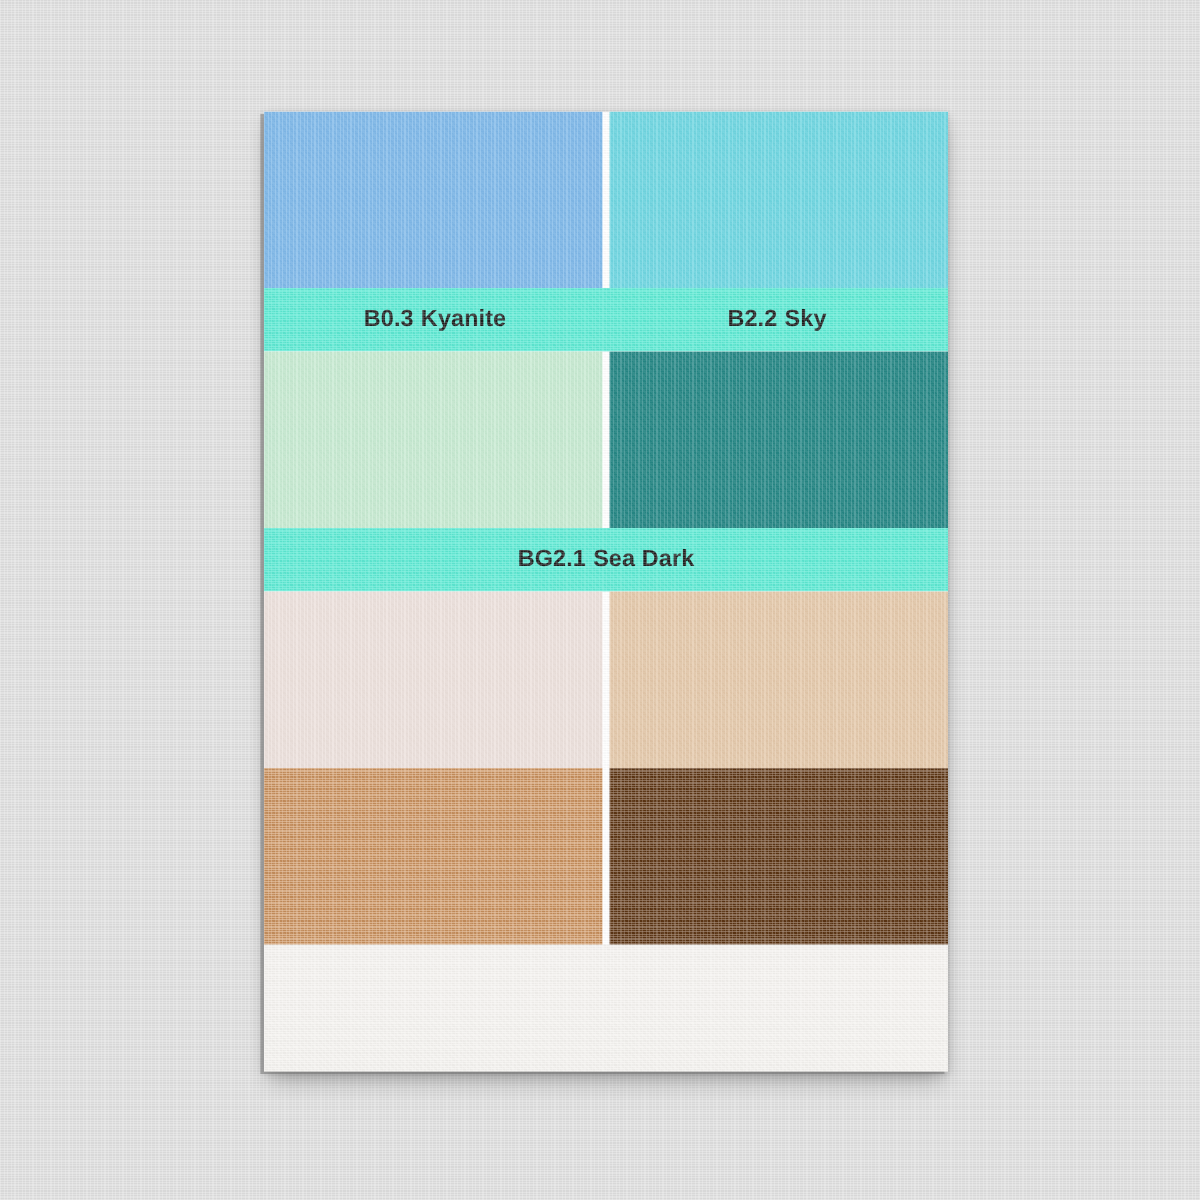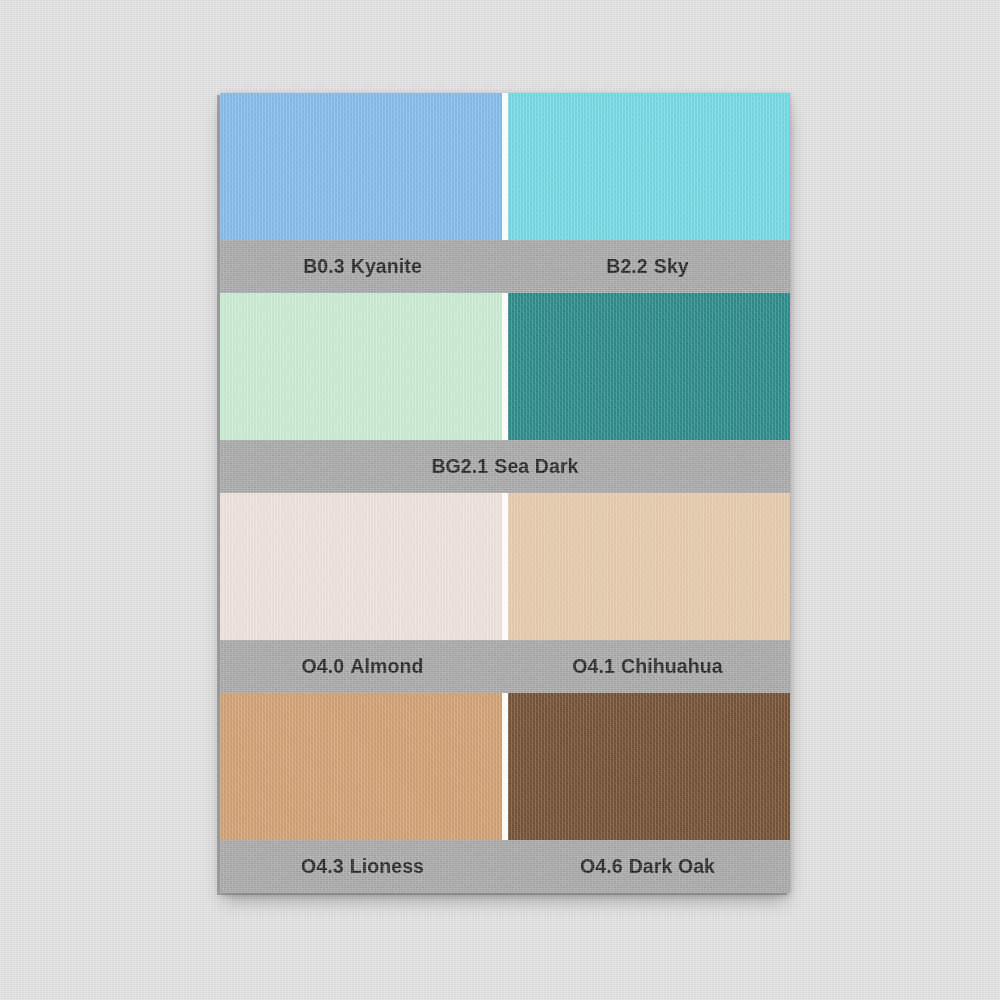--- a/index.html
+++ b/index.html
@@ -79,21 +79,21 @@
     opacity: 0.22;
     background-image:
       repeating-linear-gradient(0deg,  rgba(255,255,255,0.55) 0 1px, rgba(0,0,0,0.10) 1px 2px),
       repeating-linear-gradient(90deg, rgba(255,255,255,0.40) 0 1px, rgba(0,0,0,0.08) 1px 3px);
   }
 
   .label-row {
     display: flex;
     width: 100%;
     height: 53px;
-    background: #a3a3a3;
+    background: #5eead4;
     align-items: flex-start;
   }
   .label-cell {
     flex: 1 1 0;
     height: 100%;
     display: flex;
     align-items: center;
     justify-content: center;
     color: #1c1c1c;
     font-size: 19.5px;
@@ -150,44 +150,24 @@
   </div>
 
   <div class="swatch-row">
     <div class="swatch-cell">
       <div class="swatch-fill" style="background: rgb(239, 225, 220);"></div>
     </div>
     <div class="swatch-cell">
       <div class="swatch-fill" style="background: rgb(230, 198, 163);"></div>
     </div>
   </div>
-  <div class="label-row">
-    <div class="label-cell">
-      <span class="label-code">O4.0</span>
-      <span class="label-name">Almond</span>
-    </div>
-    <div class="label-cell">
-      <span class="label-code">O4.1</span>
-      <span class="label-name">Chihuahua</span>
-    </div>
-  </div>
 
   <div class="swatch-row">
     <div class="swatch-cell">
       <div class="swatch-fill" style="background: rgb(206, 148, 96);"></div>
     </div>
     <div class="swatch-cell">
       <div class="swatch-fill" style="background: rgb(96, 54, 20);"></div>
     </div>
   </div>
-  <div class="label-row">
-    <div class="label-cell">
-      <span class="label-code">O4.3</span>
-      <span class="label-name">Lioness</span>
-    </div>
-    <div class="label-cell">
-      <span class="label-code">O4.6</span>
-      <span class="label-name">Dark Oak</span>
-    </div>
-  </div>
 
   <div class="card-grain"></div>
 </div>
 
 </body></html>

